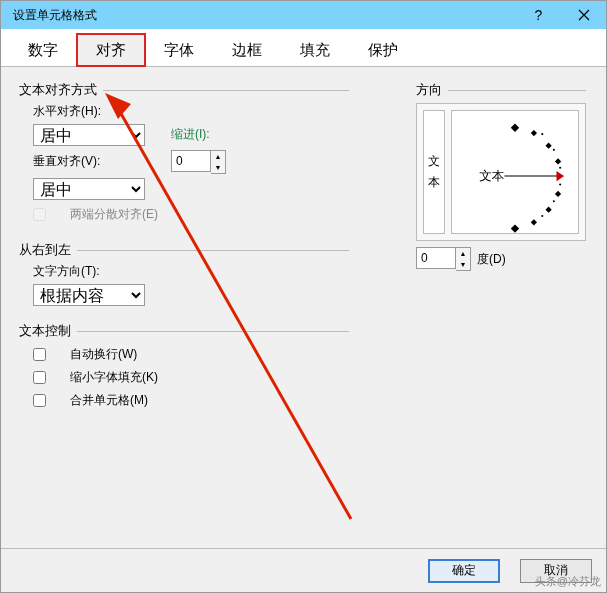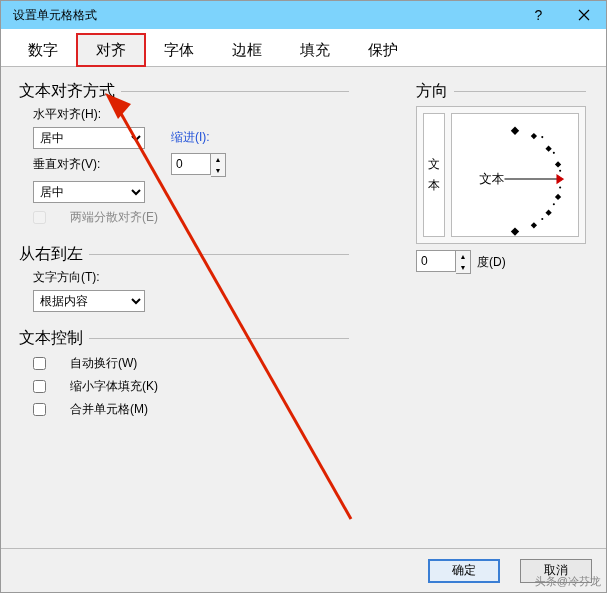--- a/index.html
+++ b/index.html
@@ -71,41 +71,41 @@
     background: #f0f0f0;
     padding: 14px 18px;
     position: relative;
     border-top: none;
   }
   fieldset {
     border: none;
     margin-bottom: 12px;
   }
   .group-title {
-    font-size: 16px;
+    font-size: 13px;
     margin-bottom: 4px;
     display: flex;
     align-items: center;
     white-space: nowrap;
   }
   .group-title::after {
     content: "";
     flex: 1;
     height: 1px;
     background: #bbb;
     margin-left: 6px;
   }
   .indent { padding-left: 14px; }
   .row { display: flex; align-items: center; margin: 4px 0; }
   .label { font-size: 12px; margin-bottom: 2px; }
-  .label.disabled { color: #1d4ed8; }
+  .label.disabled { color: #15803d; }
   select.combo {
     width: 112px;
     height: 22px;
-    font-size: 12px;
+    font-size: 16px;
     padding: 1px 2px;
     background: #fff;
     border: 1px solid #999;
   }
   input.spin {
     width: 40px;
     height: 22px;
     font-size: 12px;
     padding: 1px 4px;
     border: 1px solid #999;

